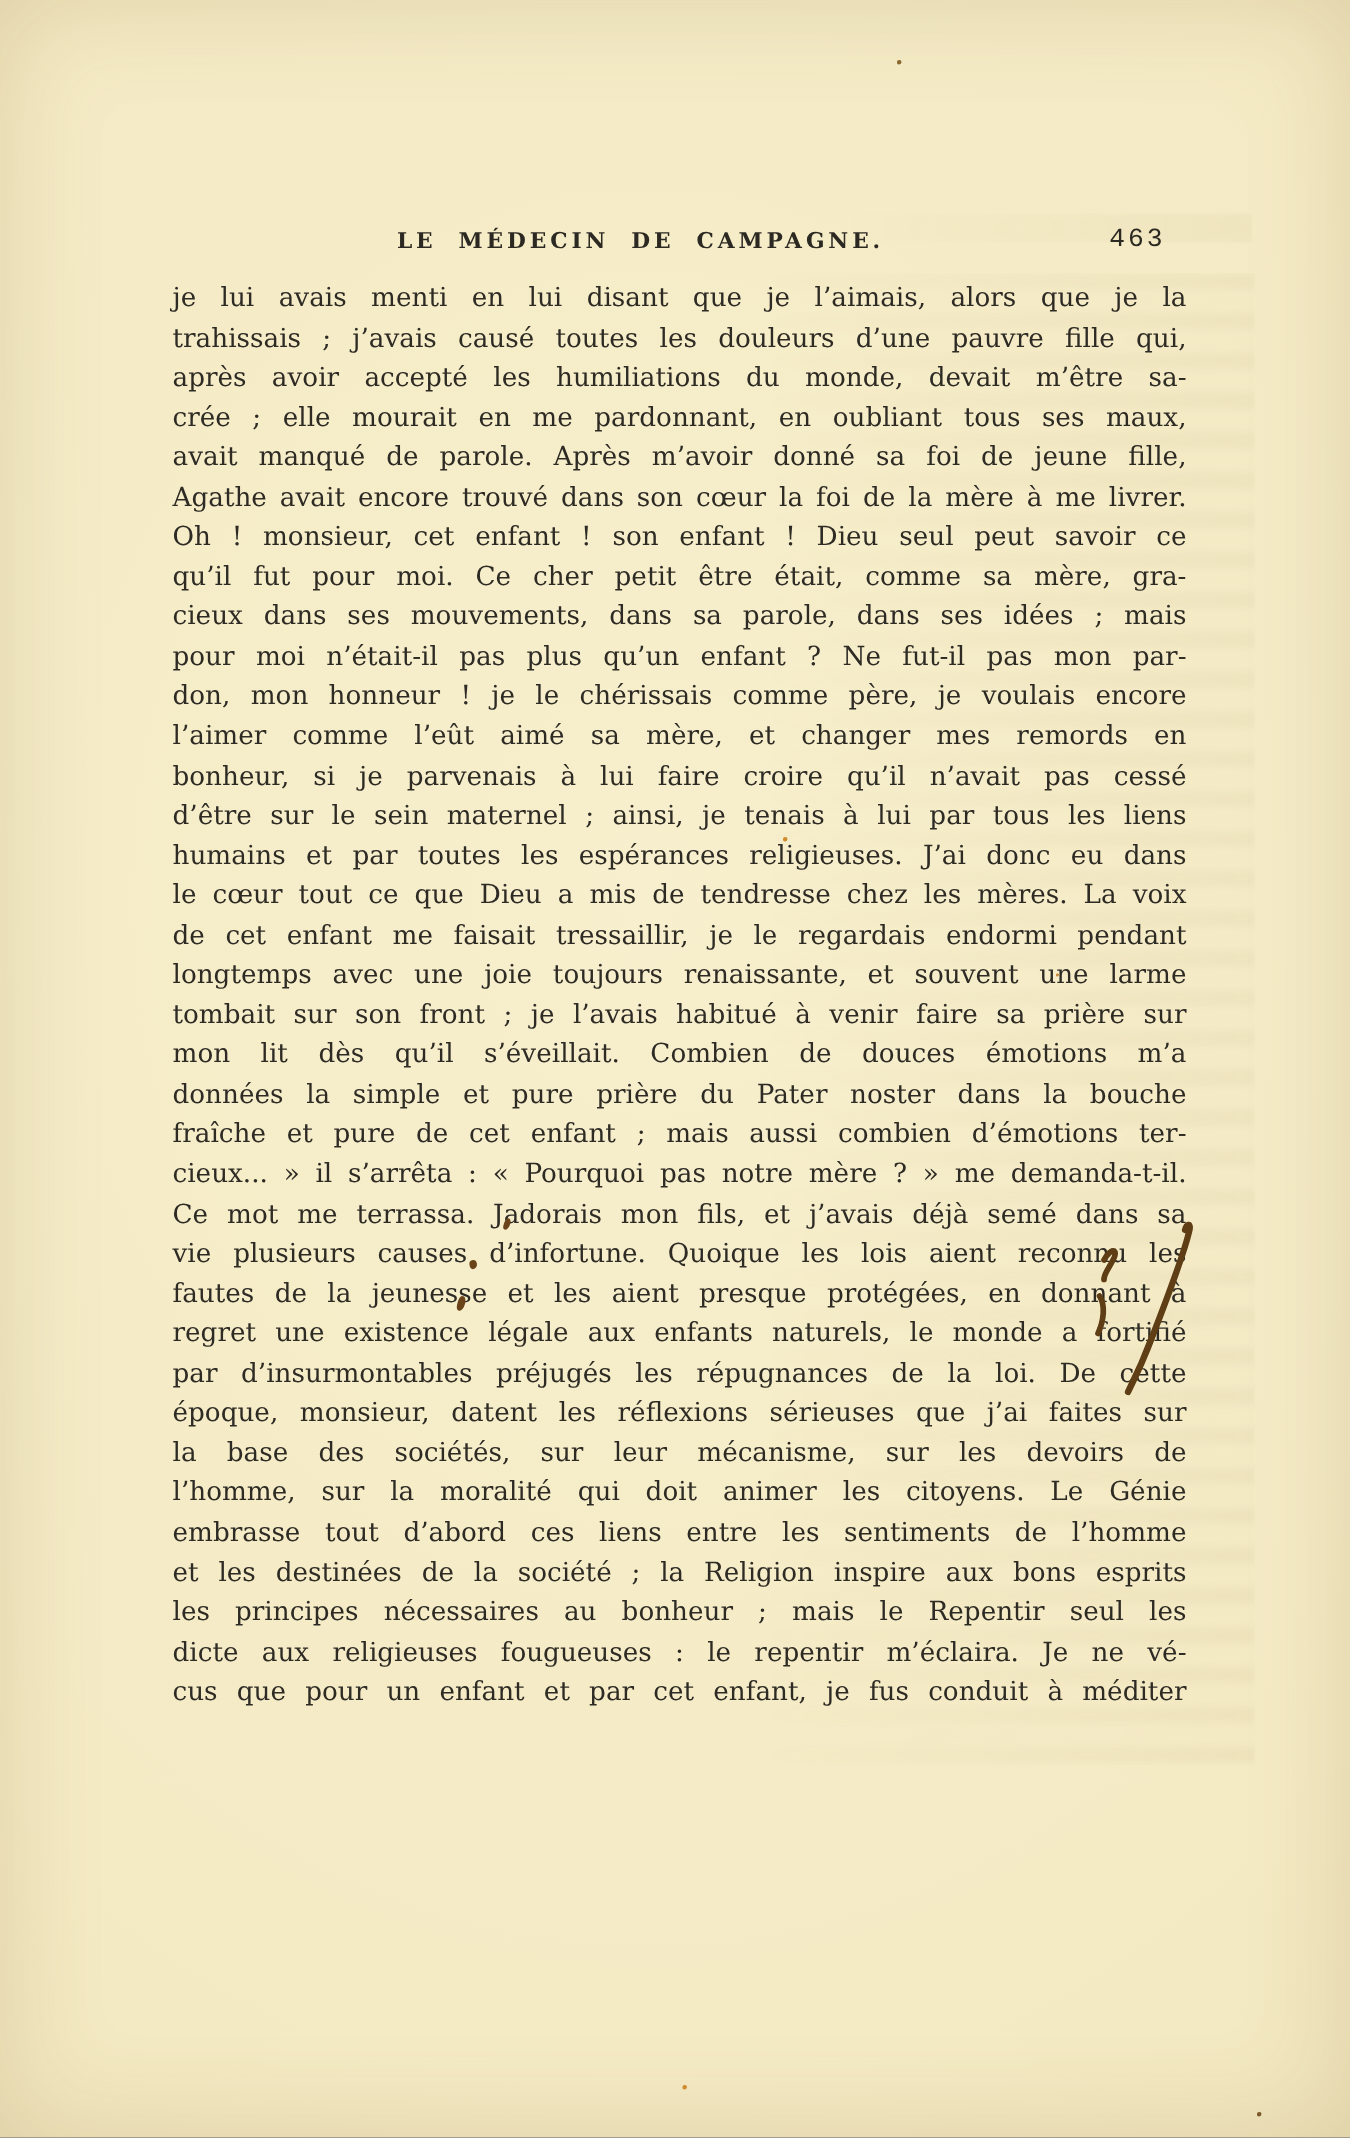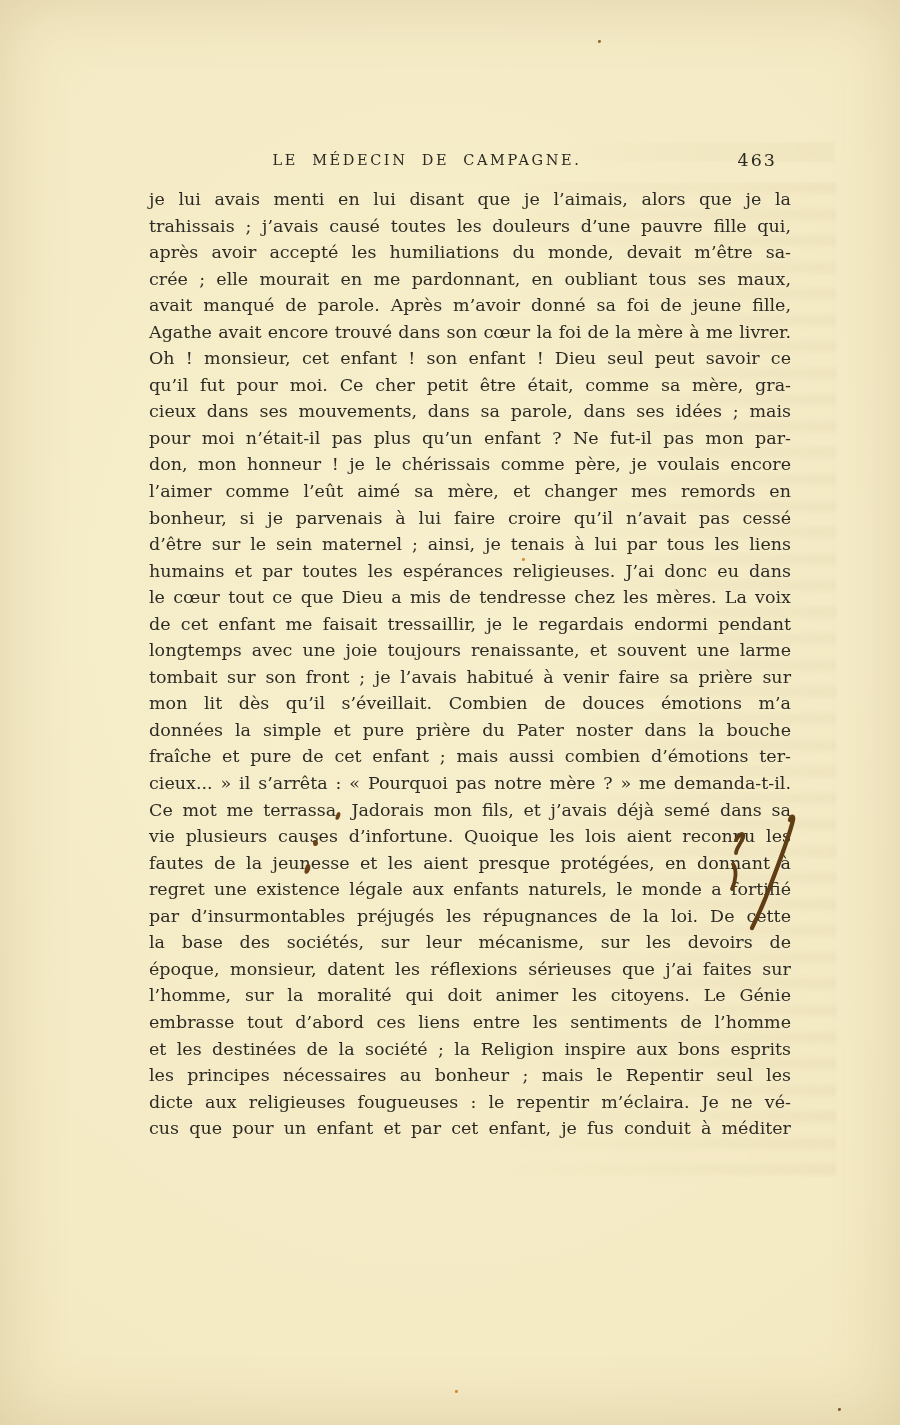--- a/index.html
+++ b/index.html
@@ -29,35 +29,35 @@
     filter:blur(2.5px);opacity:.5;
     -webkit-mask-image:linear-gradient(to left, rgba(0,0,0,.9), transparent);
     mask-image:linear-gradient(to left, rgba(0,0,0,.9), transparent);
   }
   .header{
     position:absolute;left:115px;top:150px;width:676px;height:26px;
   }
   .running-title{
     position:absolute;left:50%;top:2px;transform:translateX(-50%);
     margin-left:-26px;
-    font-weight:normal;font-size:14.5px;letter-spacing:2.6px;word-spacing:7px;
+    font-weight:bold;font-size:14.5px;letter-spacing:2.6px;word-spacing:7px;
     white-space:nowrap;color:#2c2922;
   }
   .page-number{
     position:absolute;right:14px;top:0;
-    font-size:17.5px;letter-spacing:2px;color:#2c2922;
+    font-size:17.5px;letter-spacing:2px;color:#2c2922;font-family:Liberation Mono, monospace;
   }
   .body-text{
     position:absolute;left:115px;top:186px;width:676px;
     font-size:17.5px;color:#2e2b25;
   }
   .line{
     height:26.55px;line-height:26.55px;
     text-align:justify;text-align-last:justify;
-    overflow:visible;white-space:normal;margin-left:34px;
+    overflow:visible;white-space:normal;
   }
   .line .it{}
   .annotation-svg{position:absolute;left:698px;top:798px;}
   .speck{position:absolute;border-radius:50% 50% 60% 40%;}
   .sp-a{left:336px;top:812px;width:4px;height:8px;background:#6a4318;transform:rotate(18deg);}
   .sp-b{left:313px;top:840px;width:5px;height:6px;background:#6a4318;transform:rotate(-10deg);}
   .sp-c{left:305px;top:864px;width:5px;height:10px;background:#6a4318;transform:rotate(14deg);}
   .fl-1{left:522px;top:558px;width:3px;height:3px;background:#d28a2e;}
   .fl-2{left:704px;top:649px;width:2px;height:2px;background:#c98b3a;}
   .fl-3{left:598px;top:40px;width:3px;height:3px;background:#8a6a30;}
@@ -99,22 +99,22 @@
       <div class="line"><span>tombait sur son front ; je l’avais habitué à venir faire sa prière sur</span></div>
       <div class="line"><span>mon lit dès qu’il s’éveillait. Combien de douces émotions m’a</span></div>
       <div class="line"><span>données la simple et pure prière du </span><span class="it">Pater noster</span><span> dans la bouche</span></div>
       <div class="line"><span>fraîche et pure de cet enfant ; mais aussi combien d’émotions ter-</span></div>
       <div class="line"><span class="it">cieux...</span><span> » il s’arrêta : « Pourquoi pas </span><span class="it">notre mère ?</span><span> » me demanda-t-il.</span></div>
       <div class="line"><span>Ce mot me terrassa. Jadorais mon fils, et j’avais déjà semé dans sa</span></div>
       <div class="line"><span>vie plusieurs causes d’infortune. Quoique les lois aient reconnu les</span></div>
       <div class="line"><span>fautes de la jeunesse et les aient presque protégées, en donnant à</span></div>
       <div class="line"><span>regret une existence légale aux enfants naturels, le monde a fortifié</span></div>
       <div class="line"><span>par d’insurmontables préjugés les répugnances de la loi. De cette</span></div>
+      <div class="line"><span>époque, monsieur, datent les réflexions sérieuses que j’ai faites sur</span></div>
       <div class="line"><span>la base des sociétés, sur leur mécanisme, sur les devoirs de</span></div>
-      <div class="line"><span>époque, monsieur, datent les réflexions sérieuses que j’ai faites sur</span></div>
       <div class="line"><span>l’homme, sur la moralité qui doit animer les citoyens. Le Génie</span></div>
       <div class="line"><span>embrasse tout d’abord ces liens entre les sentiments de l’homme</span></div>
       <div class="line"><span>et les destinées de la société ; la Religion inspire aux bons esprits</span></div>
       <div class="line"><span>les principes nécessaires au bonheur ; mais le Repentir seul les</span></div>
       <div class="line"><span>dicte aux religieuses fougueuses : le repentir m’éclaira. Je ne vé-</span></div>
       <div class="line"><span>cus que pour un enfant et par cet enfant, je fus conduit à méditer</span></div>
     </div>
 
   <svg class="annotation-svg" width="110" height="145" viewBox="0 0 110 145">
     <path d="M92,22 c1,-4 4,-5 3,0 c-2,9 -12,38 -24,69 c-6,16 -12,29 -17,39" fill="none" stroke="#5f3d15" stroke-width="4.2" stroke-linecap="round"></path>

